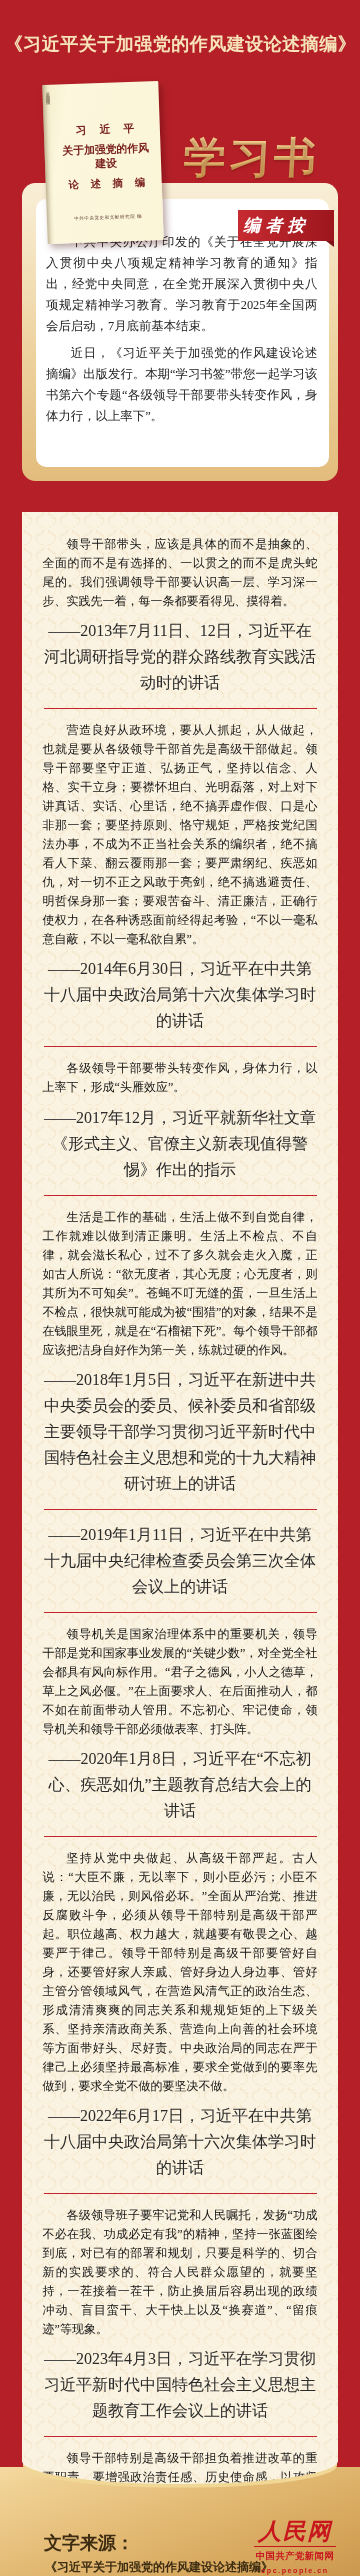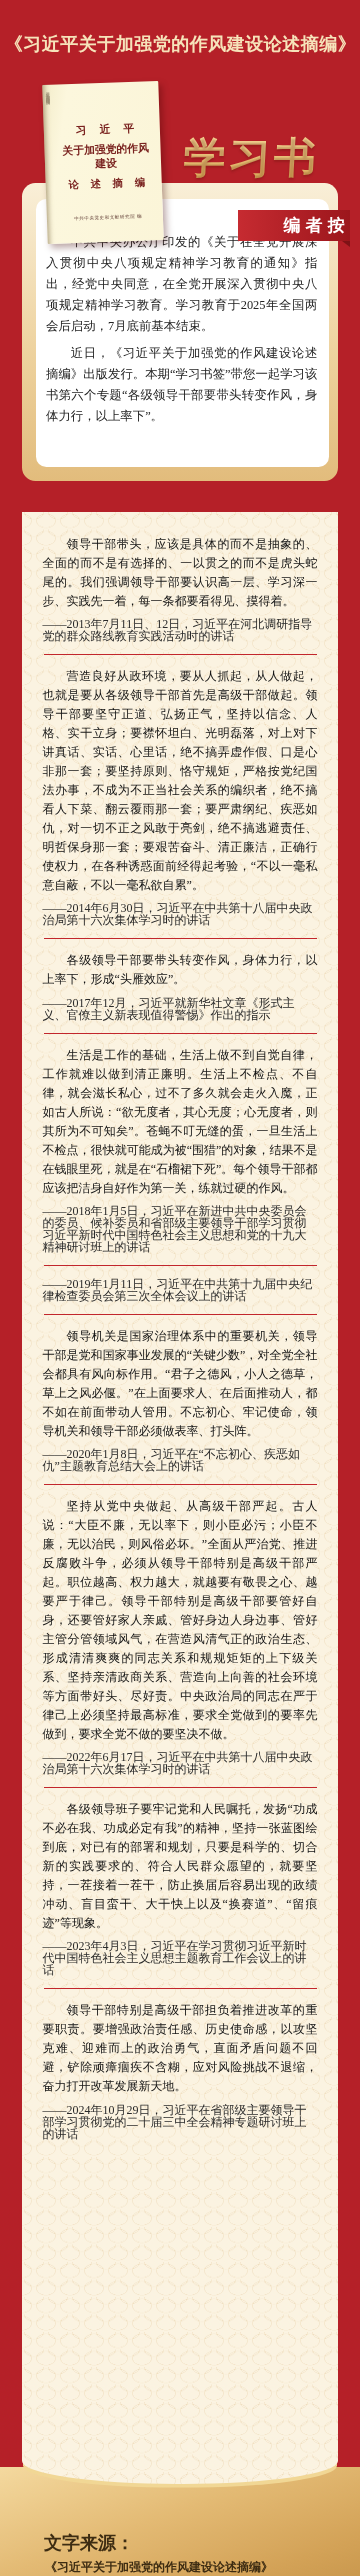--- a/index.html
+++ b/index.html
@@ -26,45 +26,45 @@
     background:linear-gradient(180deg,#f2cf8d 10%,#dca94e 55%,#c98f35 100%);
     -webkit-background-clip:text;background-clip:text;color:transparent;
     text-shadow:0 1.5px 2.1px rgba(80,20,0,.25);transform:skewX(-3deg);}
 
   
   .ed-card{position:absolute;left:22px;top:183px;width:316px;height:298px;
     background:linear-gradient(180deg,#f9efd8 0%,#eed3a0 55%,#e2bc7c 100%);
     border-radius:13.4px;}
   .ed-card-inner{position:absolute;left:14.4px;right:9.3px;top:15.5px;bottom:14.4px;
     background:#ffffff;border-radius:10.3px;}
-  .ed-badge{position:absolute;left:216px;top:27px;width:112px;height:31px;
+  .ed-badge{position:absolute;left:216px;top:27px;width:96px;height:31px;
     background:linear-gradient(90deg,#c62b31,#9c161c);
-    display:flex;align-items:center;justify-content:flex-end;
+    display:flex;align-items:center;justify-content:flex-start;
     color:#fff;font-size:17px;font-weight:bold;letter-spacing:5.2px;text-indent:5.2px;
-    font-family:"Liberation Sans","DejaVu Sans",sans-serif;z-index:3;}
+    font-family:"Liberation Sans","DejaVu Sans",sans-serif;z-index:3;font-style:italic;}
   .ed-badge-fold{position:absolute;right:0;top:100%;width:0;height:0;
     border-top:6.2px solid #7e1216;border-left:8.2px solid transparent;}
   .ed-text{position:absolute;left:24px;right:20.6px;top:49px;
     font-size:12.4px;line-height:21px;color:#232323;text-align:justify;}
   .ed-text p{margin:0 0 6.2px 0;text-indent:2em;}
 
   
   .panel{position:absolute;left:22px;top:512px;width:316px;height:1972px;
     background-color:#fbf3e1;
     background-image:
       radial-gradient(15.5px 11.3px at 12px 0px, transparent 8.8px, rgba(222,190,140,.30) 9.3px, transparent 10.3px),
       radial-gradient(15.5px 11.3px at 0px 8.8px, transparent 8.8px, rgba(222,190,140,.30) 9.3px, transparent 10.3px),
       radial-gradient(15.5px 11.3px at 24px 8.8px, transparent 8.8px, rgba(222,190,140,.30) 9.3px, transparent 10.3px);
     background-size:24px 17.5px;
     border-radius:0 0 155px 155px / 0 0 23px 23px;
     box-shadow:0 4.6px 0 -1px #f1d795;
     overflow:hidden;z-index:2;}
   .panel-inner{padding:23px 20.6px 15.5px 20.6px;}
   .quote-text{font-size:12px;line-height:19px;color:#141414;text-align:justify;text-indent:2em;margin:0;}
-  .quote-attr{font-size:12px;line-height:12px;color:#2a2a2a;text-align:left;margin:7.2px 0 0 0;}
+  .quote-attr{font-size:16px;line-height:26px;color:#2a2a2a;text-align:center;margin:7.2px 0 0 0;}
   .divider{height:1px;background:#c2262c;width:273px;margin:12px auto 12px auto;}
 
   
   .footer{position:absolute;left:0;bottom:0;width:361px;height:155px;
     background:linear-gradient(160deg,#f4d99f 0%,#e3ba74 38%,#d3a257 70%,#c08e44 100%);z-index:1;}
   .src-label{position:absolute;left:44px;top:64px;font-size:18px;font-weight:bold;color:#3d2c12;}
   .src-title{position:absolute;left:45px;top:92px;font-size:12px;font-weight:bold;color:#3d2c12;}
   .logo{position:absolute;right:25px;top:52px;width:82px;text-align:center;color:#c8161e;}
   .logo-name{font-size:23px;font-weight:bold;font-style:italic;letter-spacing:1.5px;
     border-bottom:1.5px solid #c8161e;padding-bottom:2.1px;line-height:1.1;}
@@ -158,16 +158,21 @@
         <p class="quote-text">领导干部特别是高级干部担负着推进改革的重要职责。要增强政治责任感、历史使命感，以攻坚克难、迎难而上的政治勇气，直面矛盾问题不回避，铲除顽瘴痼疾不含糊，应对风险挑战不退缩，奋力打开改革发展新天地。</p>
         <p class="quote-attr">——2024年10月29日，习近平在省部级主要领导干部学习贯彻党的二十届三中全会精神专题研讨班上的讲话</p>
       </div>
 
     </div>
   </div>
 
   <div class="footer">
     <div class="src-label">文字来源：</div>
     <div class="src-title">《习近平关于加强党的作风建设论述摘编》</div>
+    <div class="logo">
+      <div class="logo-name">人民网</div>
+      <div class="logo-sub">中国共产党新闻网</div>
+      <div class="logo-url">cpc.people.cn</div>
+    </div>
   </div>
 
 </div>
 
 
 </body></html>

